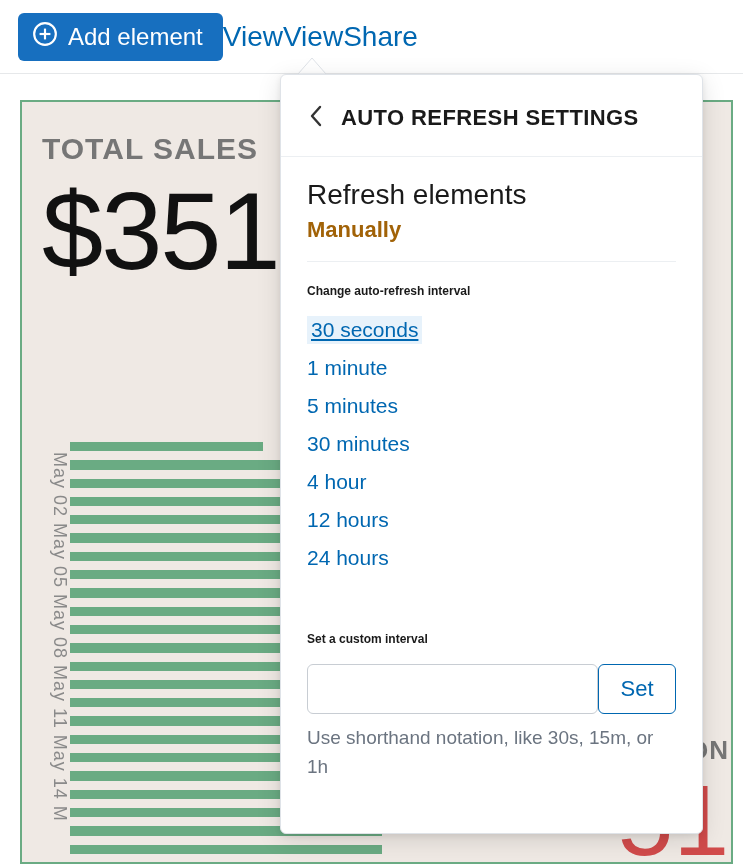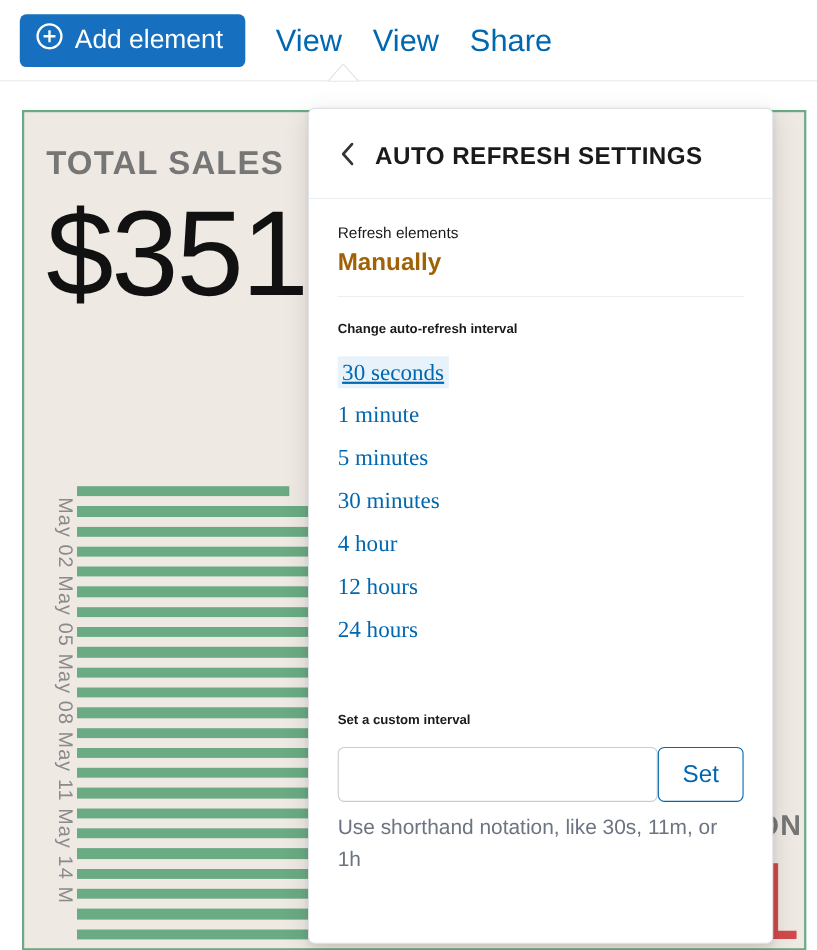--- a/index.html
+++ b/index.html
@@ -10,21 +10,20 @@
       height: 864px;
       overflow: hidden;
       position: relative;
     }
     .topbar {
       display: flex;
       align-items: center;
       height: 74px;
       padding: 0 18px;
       border-bottom: 1px solid #e6e8ea;
-      gap: 28px;
     }
     .add-element-btn {
       display: flex;
       align-items: center;
       gap: 10px;
       background: #176fbf;
       color: #fff;
       border: none;
       border-radius: 6px;
       padding: 10px 20px 10px 14px;
@@ -130,21 +129,20 @@
       position: absolute;
       left: 280px;
       top: 74px;
       width: 423px;
       height: 760px;
       background: #fff;
       border: 1px solid #dfe3e8;
       border-radius: 6px;
       box-shadow: 0 6px 24px rgba(0,0,0,0.12), 0 2px 6px rgba(0,0,0,0.08);
       padding: 0;
-      margin-top: 24px;
     }
     .popover-header {
       display: flex;
       align-items: center;
       gap: 14px;
       padding: 26px 24px 22px 24px;
       border-bottom: 1px solid #eceff2;
     }
     .back-btn {
       background: none;
@@ -157,21 +155,21 @@
     .popover-title {
       font-size: 22px;
       font-weight: 800;
       letter-spacing: 0.4px;
       color: #1a1a1a;
     }
     .popover-body {
       padding: 22px 26px 10px 26px;
     }
     .section-label {
-      font-size: 14px;
+      font-size: 28px;
       color: #1a1a1a;
       margin-bottom: 6px;
     }
     .section-value {
       font-size: 22px;
       font-weight: 700;
       color: #a16207;
       margin-bottom: 18px;
     }
     .divider {
@@ -192,21 +190,21 @@
       margin-bottom: 60px;
     }
     .interval-option {
       color: #0067b1;
       font-size: 21px;
       text-align: center;
       background: none;
       border: none;
       cursor: pointer;
       padding: 2px 0;
-      font-family: Liberation Serif, serif;
+      font-family: Liberation Sans, sans-serif;
       width: fit-content;
     }
     .interval-option.selected {
       background: #e7f2fb;
       text-decoration: underline;
       padding: 2px 4px;
     }
     .custom-row {
       display: flex;
       margin-bottom: 10px;
@@ -323,15 +321,15 @@
         <button class="interval-option">4 hour</button>
         <button class="interval-option">12 hours</button>
         <button class="interval-option">24 hours</button>
       </div>
 
     <div class="subhead" style="font-weight:600">Set a custom interval</div>
     <div class="custom-row">
       <input class="custom-input" value="" style="">
       <button class="set-btn">Set</button>
     </div>
-    <div class="hint">Use shorthand notation, like 30s, 11m, or 1h</div>
+    <div class="hint">Use shorthand notation, like 30s, 15m, or 1h</div>
   </div>
 </div>
 
 </body></html>

